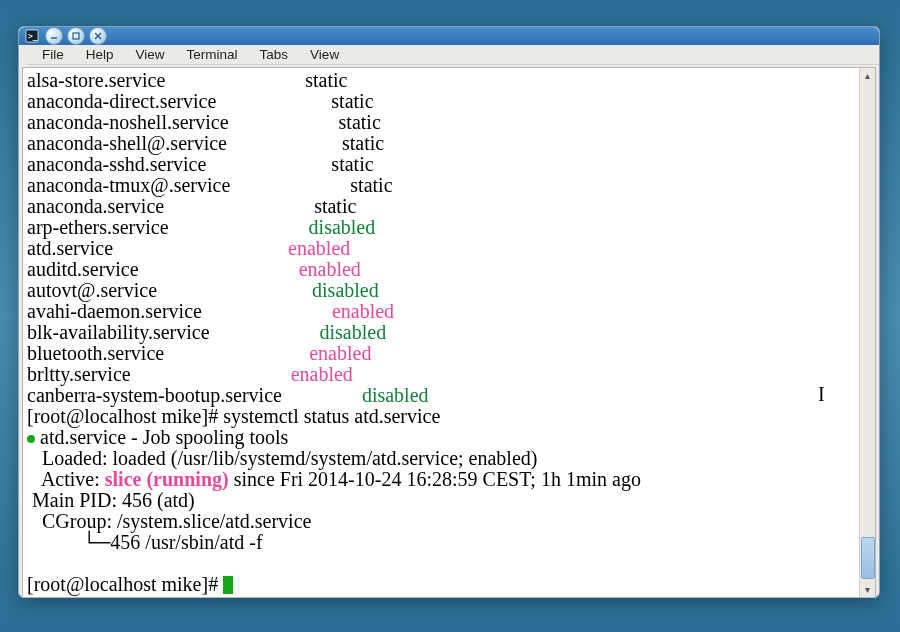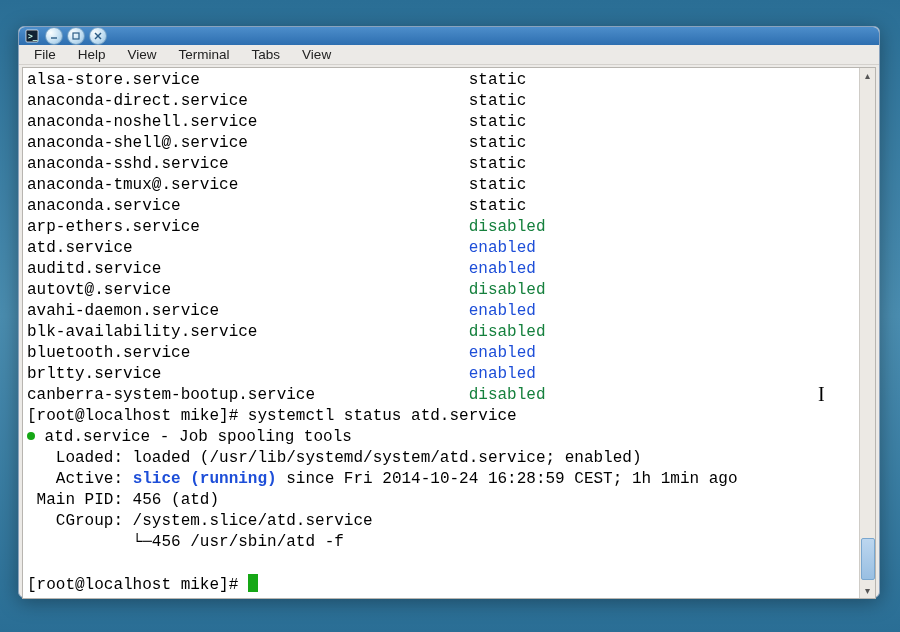--- a/index.html
+++ b/index.html
@@ -66,37 +66,38 @@
   .menubar {
     height: 26px;
     background: #eceae7;
     display: flex;
     align-items: center;
     padding: 0 6px;
     font-size: 13.5px;
     color: #222;
     gap: 4px;
     border-bottom: 1px solid #d4d1cd;
+    margin-left: 8px;
   }
   .menubar .menu-item {
     padding: 2px 9px;
   }
   .term-wrap {
     flex: 1;
     margin: 2px 3px 3px 3px;
     border: 1px solid #b8b5b0;
     background: #fff;
     display: flex;
     position: relative;
   }
   .terminal {
     flex: 1;
     padding: 2px 16px 2px 4px;
-    font-family: Liberation Mono, monospace;
-    font-size: 16px;
+    font-family: Liberation Serif, serif;
+    font-size: 20px;
     line-height: 21px;
     white-space: pre;
     color: #000;
     overflow: hidden;
   }
   .scrollbar {
     width: 15px;
     background: #ece9e4;
     border-left: 1px solid #cfccc7;
     position: relative;
@@ -110,21 +111,21 @@
   .sb-up{top:0;}
   .sb-down{bottom:0;}
   .sb-thumb{
     position:absolute; left:1px; width:12px;
     bottom:18px; height:40px;
     background: linear-gradient(#bcd6ef,#99bfe2);
     border:1px solid #7aa7cf;
     border-radius:2px;
   }
   .red { color:#15803d; }
-  .green { color:#1d4ed8; }
+  .green { color:#ec4899; }
   .bold { font-weight:bold; }
   .dot {
     display:inline-block;
     width:8px; height:8px;
     border-radius:50%;
     background:#16a716;
     vertical-align: 1px;
   }
   .cursor {
     display:inline-block;

